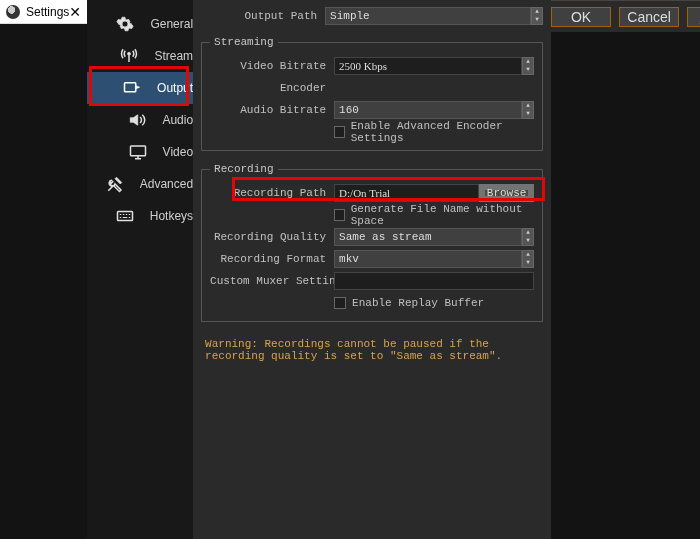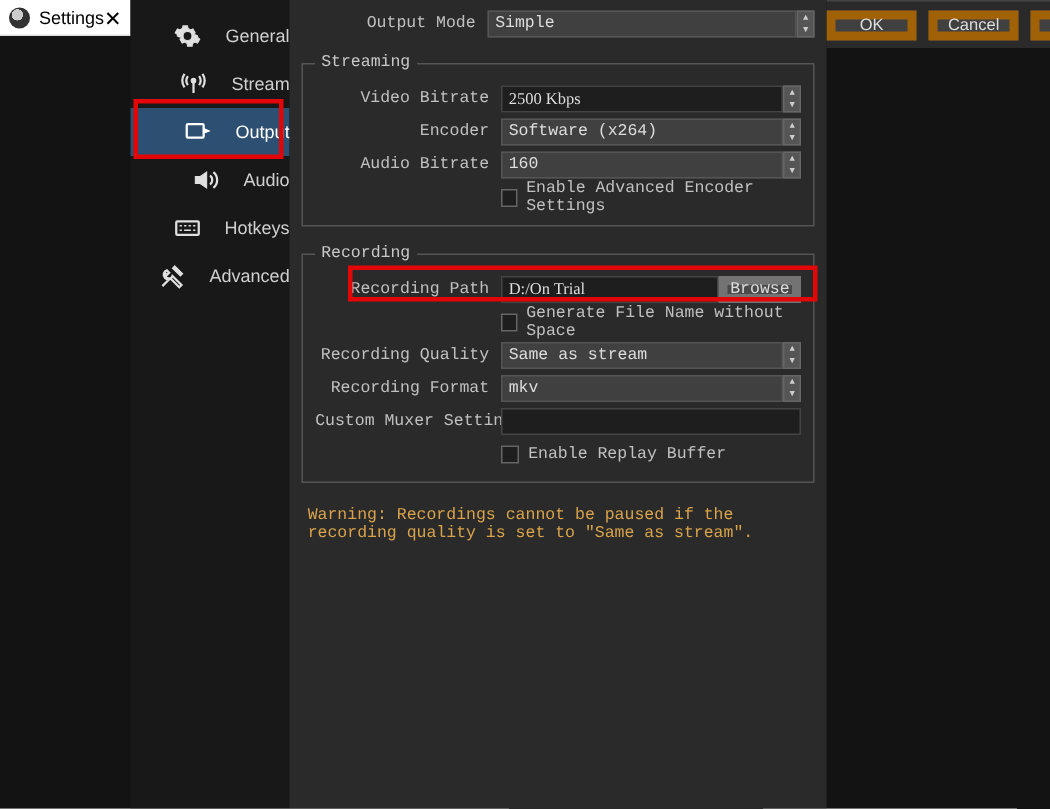--- a/index.html
+++ b/index.html
@@ -44,21 +44,21 @@
 
 fieldset { border: 1px solid #555; margin: 4px 0 8px 0; padding: 8px 8px 6px 8px; }
 legend { padding: 0 4px; color: #c8c8c8; font-family: "Courier New", monospace; }
 
 .warning { color: #d9a34a; padding: 8px 4px 0 4px; }
 
 .browse-btn { width: 55px; height: 18px; background: #4a4a4a; border: 6px solid #737373; color: #ddd; display: flex; align-items: center; justify-content: center; cursor: pointer; font-family: inherit; text-align: right; }
 
 
 .buttons { height: 32px; background: #2a2a2a; border-top: 1px solid #444; display: flex; align-items: center; justify-content: flex-end; padding-right: 10px; gap: 8px; }
-.btn { width: 60px; height: 20px; background: #404040; border: 6px solid #a16207; color: #ddd; font-size: 11px; display: flex; align-items: center; justify-content: center; cursor: pointer; font-family: "Segoe UI", sans-serif; }
+.btn { width: 60px; height: 20px; background: #404040; border: 1px solid #a16207; color: #ddd; font-size: 14px; display: flex; align-items: center; justify-content: center; cursor: pointer; font-family: "Segoe UI", sans-serif; }
 .btn.disabled { color: #777; cursor: default; text-decoration: underline; }
 
 .wrap-rel { position: relative; }
 </style>
 </head>
 <body>
 
 <div class="window wrap-rel">
 
   <div class="titlebar">
@@ -101,43 +101,52 @@
           <svg viewBox="0 0 24 24">
               <path d="M3 9v6h4l6 4V5L7 9H3z"></path>
               <path d="M16 8a5 5 0 010 8M19 5a9 9 0 010 14" fill="none" stroke-width="2"></path>
             </svg>
         </span>
         <span class="sb-label">Audio</span>
       </div>
       <div class="sb-item">
         <span class="sb-icon">
           <svg viewBox="0 0 24 24">
+              <rect x="2" y="4" width="20" height="13" rx="1" fill="none" stroke-width="2"></rect>
+              <path d="M8 21h8M12 17v4" stroke-width="2"></path>
+            </svg>
+        </span>
+        <span class="sb-label">Video</span>
+      </div>
+      <div class="sb-item">
+        <span class="sb-icon">
+          <svg viewBox="0 0 24 24">
+              <path d="M3 21l7-7m-3-7a4 4 0 105 5l8 8-2 2-8-8a4 4 0 01-5-5l2 2 2-2-2-2z" fill="none" stroke-width="2"></path>
+              <path d="M14 3l7 7-2 2-7-7z"></path>
+            </svg>
+        </span>
+        <span class="sb-label">Advanced</span>
+      </div>
+      <div class="sb-item">
+        <span class="sb-icon">
+          <svg viewBox="0 0 24 24">
               <rect x="2" y="6" width="20" height="12" rx="1" fill="none" stroke-width="2"></rect>
               <path d="M5 10h2M9 10h2M13 10h2M17 10h2M5 14h2M17 14h2M9 14h6" stroke-width="1.5"></path>
             </svg>
         </span>
         <span class="sb-label">Hotkeys</span>
       </div>
-      <div class="sb-item">
-        <span class="sb-icon">
-          <svg viewBox="0 0 24 24">
-              <path d="M3 21l7-7m-3-7a4 4 0 105 5l8 8-2 2-8-8a4 4 0 01-5-5l2 2 2-2-2-2z" fill="none" stroke-width="2"></path>
-              <path d="M14 3l7 7-2 2-7-7z"></path>
-            </svg>
-        </span>
-        <span class="sb-label">Advanced</span>
-      </div>
 
       <div class="hl-red" style="left:2px; top:66px; width:100px; height:40px;"></div>
     </div>
 
     <div class="main wrap-rel">
 
       <div class="row" style="margin-bottom:6px;">
-        <div class="lbl">Output Mode</div>
+        <div class="lbl">Output Path</div>
         <div class="ctrl">
           <div class="select">
             <span>Simple</span>
           </div>
           <div class="stepper">
               <div>▲</div>
               <div>▼</div>
             </div>
         </div>
       </div>
@@ -151,29 +160,20 @@
             <input class="text-input" value="2500 Kbps" style="">
             <div class="stepper">
                 <div>▲</div>
                 <div>▼</div>
               </div>
           </div>
         </div>
 
         <div class="row">
           <div class="lbl">Encoder</div>
-          <div class="ctrl">
-            <div class="select">
-              <span>Software (x264)</span>
-            </div>
-            <div class="stepper">
-                <div>▲</div>
-                <div>▼</div>
-              </div>
-          </div>
         </div>
 
         <div class="row">
           <div class="lbl">Audio Bitrate</div>
           <div class="ctrl">
             <div class="select">
               <span>160</span>
             </div>
             <div class="stepper">
                 <div>▲</div>

